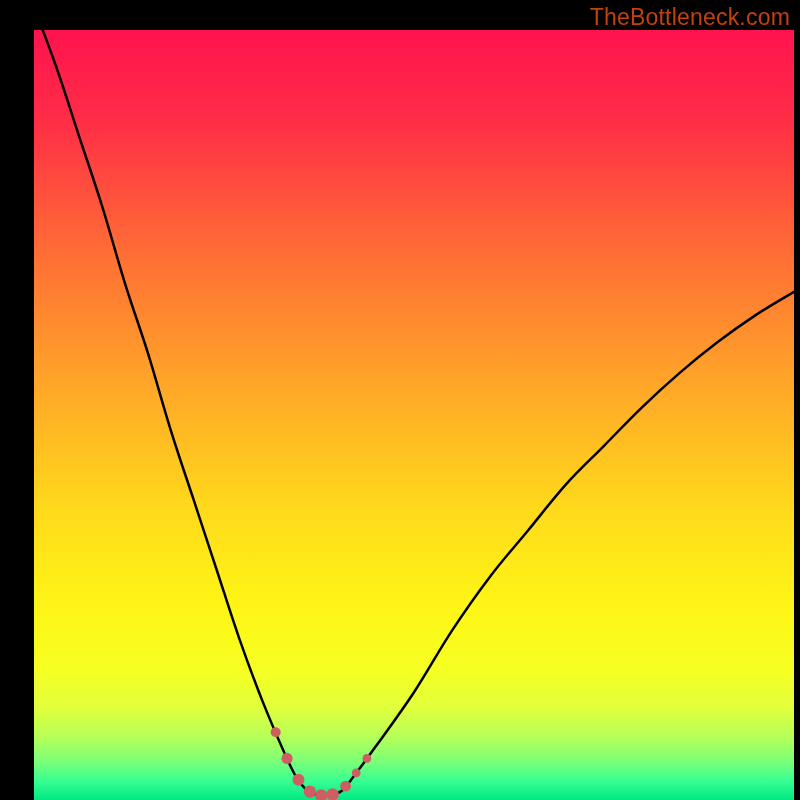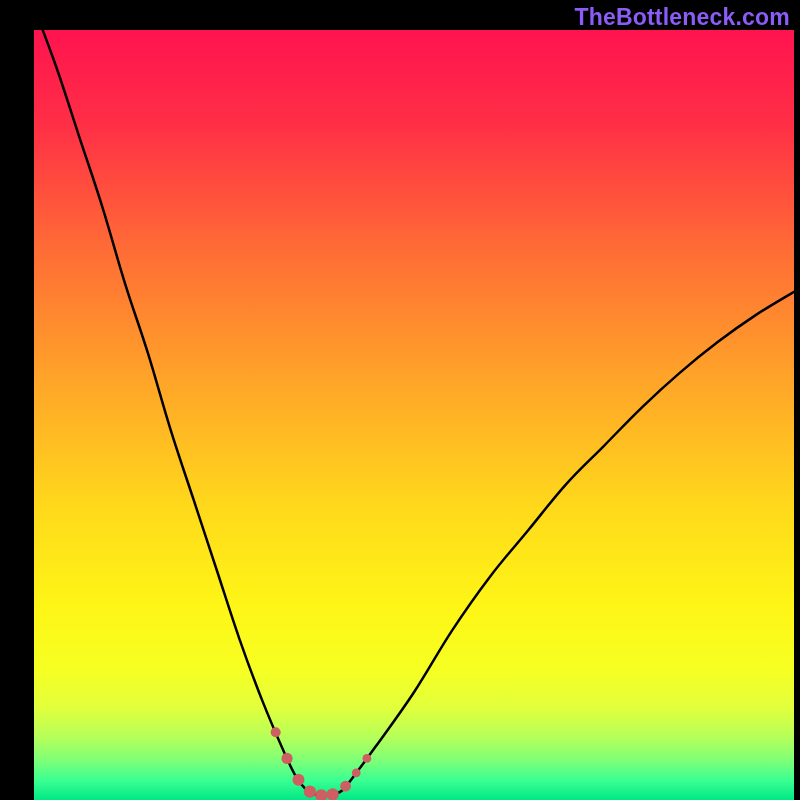--- a/index.html
+++ b/index.html
@@ -14,23 +14,23 @@
   .frame {
     position: relative;
     width: 800px;
     height: 800px;
     background: #000;
   }
   .watermark {
     position: absolute;
     top: 4px;
     right: 10px;
-    color: #8b5cf6;
+    color: #c2410c;
     font-size: 23px;
-    font-weight: 700;
+    font-weight: 400;
     letter-spacing: 0.2px;
     z-index: 10;
   }
   svg.chart {
     position: absolute;
     left: 34px;
     top: 30px;
     width: 760px;
     height: 770px;
     display: block;

